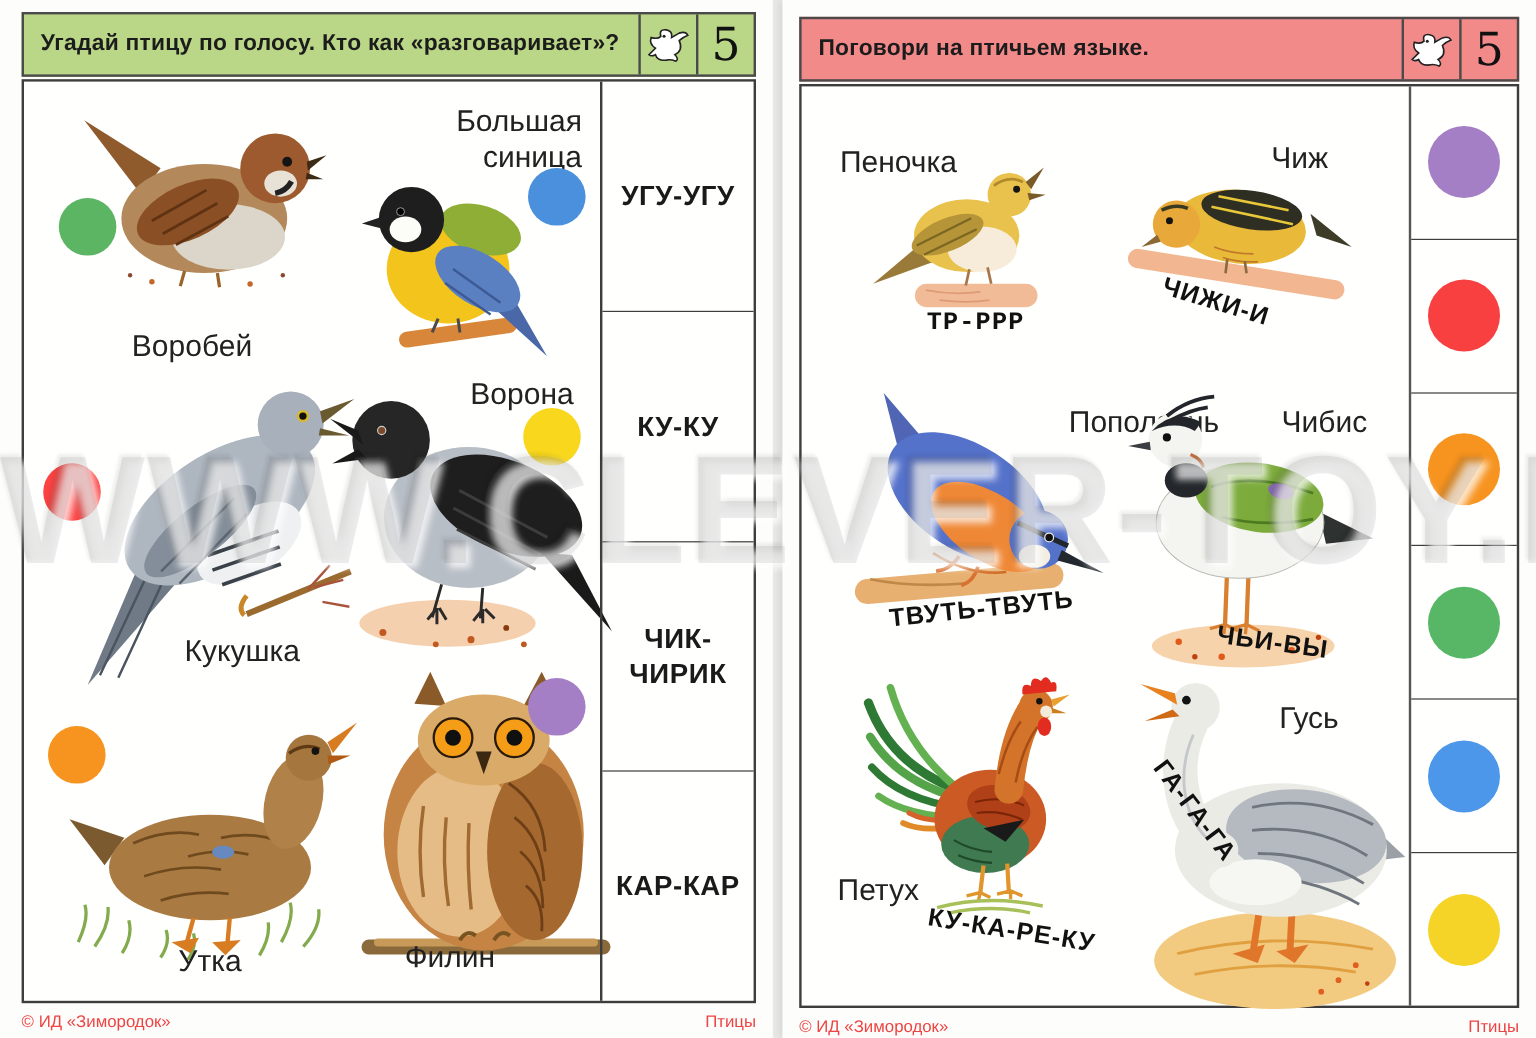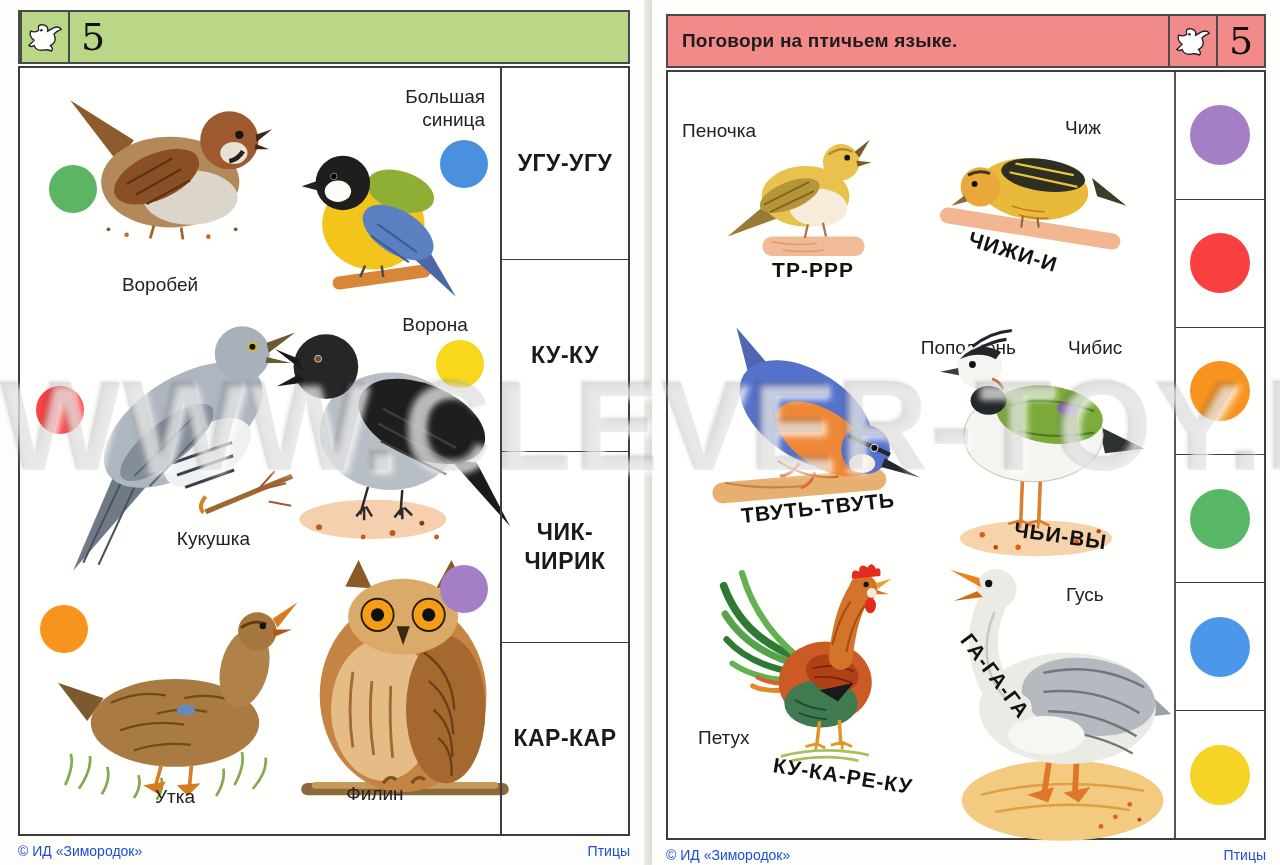--- a/index.html
+++ b/index.html
@@ -19,38 +19,39 @@
   .card{position:absolute;border:2px solid #3d3d3d;background:#fffffe;box-sizing:border-box;}
   .side-col{position:absolute;top:0;right:0;bottom:0;border-left:2px solid #3d3d3d;display:flex;flex-direction:column;}
   .side-cell{flex:1;border-bottom:1.5px solid #3d3d3d;display:flex;align-items:center;justify-content:center;text-align:center;}
   .side-cell:last-child{border-bottom:none;}
   .call-word{font-weight:bold;font-size:23px;color:#1a1a1a;letter-spacing:0.5px;line-height:1.25;padding:0 6px;}
   .dot{border-radius:50%;}
   .dot-sm{position:absolute;width:48px;height:48px;}
   .dot-lg{width:60px;height:60px;}
   .bird{position:absolute;}
   .bird svg{display:block;width:100%;height:100%;}
-  .bird-label{position:absolute;font-size:19px;color:#222;line-height:1.2;}
+  .bird-label{position:absolute;font-size:25px;color:#222;line-height:1.2;}
   .tc{text-align:center;} .tr{text-align:right;}
   .bird-call{position:absolute;font-weight:bold;font-size:21px;color:#111;letter-spacing:1px;text-align:center;white-space:nowrap;}
-  .footer-row{position:absolute;display:flex;justify-content:space-between;font-size:14px;color:#1d4ed8;text-align:center;}
+  .footer-row{position:absolute;display:flex;justify-content:space-between;font-size:14px;color:#ef4444;text-align:center;}
   .watermark{
     position:absolute;left:0;top:352px;width:1280px;text-align:center;
     font-size:128px;font-weight:bold;letter-spacing:2px;white-space:nowrap;
     color:rgba(110,110,110,0.13);
     text-shadow:4px 4px 6px rgba(255,255,255,0.75), -2px -2px 3px rgba(0,0,0,0.07);
     pointer-events:none;z-index:40;
   }
 </style>
 </head>
 <body>
 
 <div class="sheet" id="sheet-left">
 
   <div class="hdr" style="left: 18px; top: 10px; width: 612px; background-color: rgb(186, 214, 135);">
+    <div class="hdr-title">Угадай птицу по голосу. Кто как «разговаривает»?</div>
     <div class="hdr-cell">
       <svg width="36" height="31" viewBox="0 0 40 34">
           <path d="M8,20 Q2,16 4,10 Q10,12 13,9 Q11,2 18,3 Q24,4 23,10 L30,6 Q36,4 38,8 Q33,10 30,13 Q34,22 26,26 Q30,30 27,32 Q22,30 18,31 Q10,32 8,26 Q4,28 2,26 Q5,23 8,20 Z" fill="#fff" stroke="#222" stroke-width="1.5"></path>
           <circle cx="16" cy="9" r="1.4" fill="#222"></circle>
         </svg>
     </div>
     <div class="hdr-cell hdr-num">5</div>
   </div>
 
   <div class="card" style="left:18px;top:66px;width:612px;height:770px;">
@@ -213,39 +214,39 @@
       <svg width="36" height="31" viewBox="0 0 40 34">
           <path d="M8,20 Q2,16 4,10 Q10,12 13,9 Q11,2 18,3 Q24,4 23,10 L30,6 Q36,4 38,8 Q33,10 30,13 Q34,22 26,26 Q30,30 27,32 Q22,30 18,31 Q10,32 8,26 Q4,28 2,26 Q5,23 8,20 Z" fill="#fff" stroke="#222" stroke-width="1.5"></path>
           <circle cx="16" cy="9" r="1.4" fill="#222"></circle>
         </svg>
     </div>
     <div class="hdr-cell hdr-num">5</div>
   </div>
 
   <div class="card" style="left:14px;top:70px;width:600px;height:770px;">
 
-    <div class="bird-label" style="left:14px;top:48px;width:130px;">Пеночка</div>
+    <div class="bird-label" style="left:32px;top:48px;width:130px;">Пеночка</div>
     <div class="bird" style="left:30px;top:60px;width:200px;height:140px;">
       <svg viewBox="0 0 210 185">
         <rect x="58" y="138" width="135" height="26" rx="13" fill="#f2bb97"></rect>
         <path d="M70,145 q30,6 60,2 M85,156 q30,4 55,0" stroke="#dc9b74" stroke-width="2" fill="none"></path>
         <polygon points="12,138 62,96 78,114" fill="#9a7a38"></polygon>
         <ellipse cx="115" cy="85" rx="58" ry="40" fill="#e9c24d"></ellipse>
         <ellipse cx="132" cy="100" rx="38" ry="25" fill="#f6ecd9"></ellipse>
         <ellipse cx="94" cy="84" rx="42" ry="18" fill="#b69538" transform="rotate(-22 94 84)"></ellipse>
         <path d="M60,96 L120,66 M68,106 L126,78" stroke="#7c6622" stroke-width="2.5"></path>
         <circle cx="162" cy="40" r="24" fill="#e9c24d"></circle>
         <path d="M145,30 q16,-12 32,-4" stroke="#b08a2a" stroke-width="3" fill="none"></path>
         <circle cx="170" cy="34" r="3.8" fill="#141414"></circle>
         <polygon points="180,26 200,10 186,34" fill="#7a5a28"></polygon>
         <polygon points="182,38 202,40 184,46" fill="#7a5a28"></polygon>
         <path d="M118,122 l-4,18 M138,120 l4,18" stroke="#a8764a" stroke-width="3"></path>
       </svg>
     </div>
-    <div class="bird-call" style="left:60px;top:186px;width:170px;">ТР-РРР</div>
+    <div class="bird-call" style="left:60px;top:186px;width:170px;font-family:Liberation Mono, monospace;">ТР-РРР</div>
 
     <div class="bird-label" style="left:375px;top:45px;width:80px;text-align:center;">Чиж</div>
     <div class="bird" style="left:240px;top:55px;width:255px;height:135px;">
       <svg viewBox="0 0 255 185">
         <rect x="-5" y="128" width="250" height="22" rx="11" fill="#f2b790" transform="rotate(9 120 140)"></rect>
         <polygon points="205,70 252,108 212,95" fill="#3c3c28"></polygon>
         <ellipse cx="125" cy="85" rx="75" ry="42" fill="#e9b93a" transform="rotate(6 125 85)"></ellipse>
         <ellipse cx="138" cy="66" rx="58" ry="22" fill="#2e2e22" transform="rotate(8 138 66)"></ellipse>
         <path d="M92,62 L185,82 M100,50 L180,66" stroke="#e8c83a" stroke-width="3"></path>
         <path d="M95,108 q20,8 45,8 M105,120 q18,6 40,5" stroke="#c07828" stroke-width="2" fill="none"></path>

